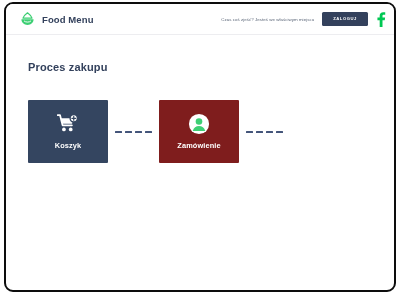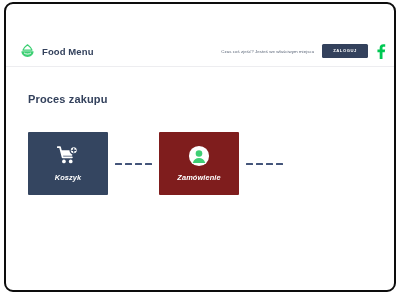--- a/index.html
+++ b/index.html
@@ -31,21 +31,20 @@
   
   .header {
     position: relative;
     height: 31px;
     background: #ffffff;
     border-bottom: 1px solid #ededf0;
     display: flex;
     align-items: center;
     padding: 0 8px 0 13px;
     box-sizing: border-box;
-    margin-top: 32px;
   }
   .brand {
     display: flex;
     align-items: center;
     gap: 6px;
   }
   .brand-logo {
     width: 17px;
     height: 17px;
     display: block;
@@ -108,21 +107,20 @@
   .step-card {
     width: 80px;
     height: 63px;
     border-radius: 1px;
     display: flex;
     flex-direction: column;
     align-items: center;
     justify-content: center;
     cursor: pointer;
     flex: none;
-    font-style: italic;
   }
   .step-card.dark  { background: #344560; }
   .step-card.green { background: #7f1d1d; }
 
   .step-icon {
     width: 22px;
     height: 22px;
     display: block;
     margin-bottom: 7px;
   }

